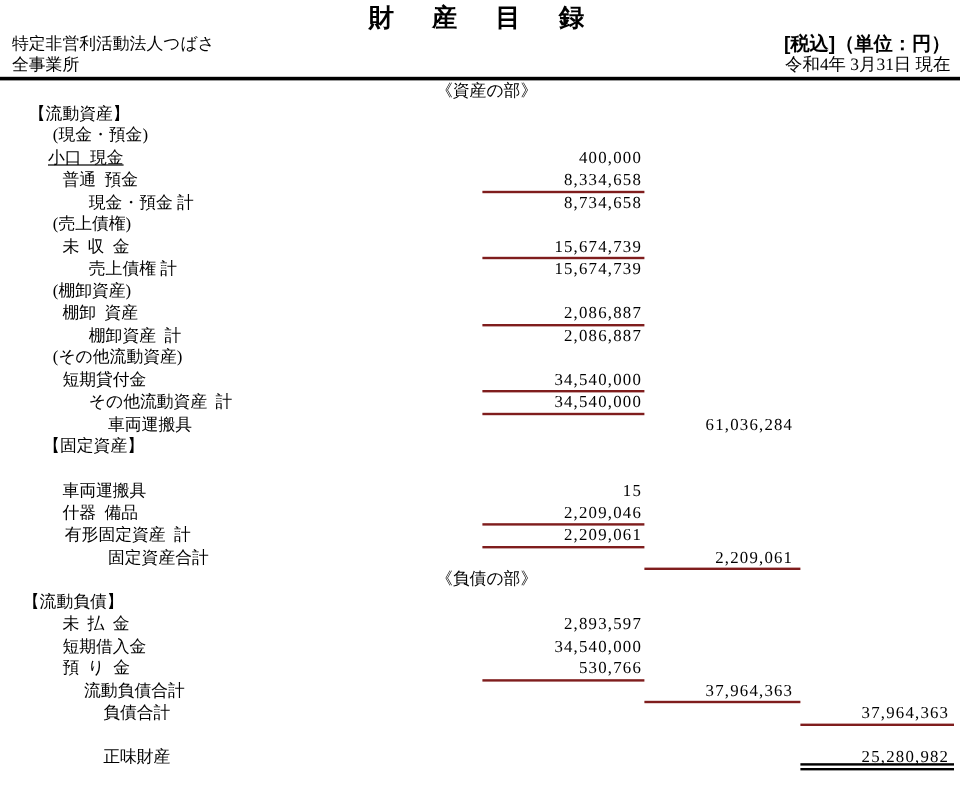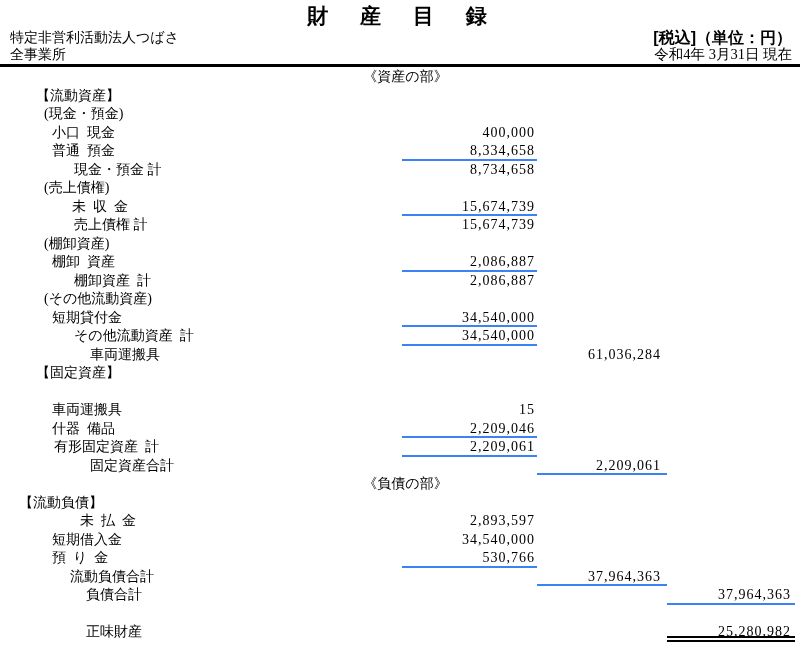--- a/index.html
+++ b/index.html
@@ -36,21 +36,21 @@
   }
   .row.section{display:block;text-align:center;margin-left:16px;}
   .label{flex:1 1 auto;white-space:pre;overflow:hidden;}
   .c{
     flex:0 0 auto;text-align:right;box-sizing:border-box;
     letter-spacing:1px;font-variant-numeric:tabular-nums;
   }
   .c1{width:135px;padding-right:2px;}
   .c2{width:130px;padding-right:6px;}
   .c3{width:128px;padding-right:4px;}
-  .u{border-bottom:2px solid #3b82f6;}
+  .u{border-bottom:2px solid #7f1d1d;}
   .du{border-bottom:6px double #000;}
 </style>
 </head>
 <body>
 
 <div class="page">
 
   <div class="doc-title">財 産 目 録</div>
 
   <div class="header-grid">
@@ -62,33 +62,33 @@
       <div class="tax-note">[税込]（単位：円）</div>
       <div class="date-note">令和4年 3月31日 現在</div>
     </div>
   </div>
 
   <div class="rule"></div>
 
   <div class="report">
       <div class="row section"><span>《資産の部》</span></div>
       <div class="row">
-        <span class="label" style="padding-left: 36px;">【流動資産】</span>
+        <span class="label" style="padding-left: 24px;">【流動資産】</span>
         <span class="c c1"></span>
         <span class="c c2"></span>
         <span class="c c3"></span>
       </div>
       <div class="row">
         <span class="label" style="padding-left: 44px;">(現金・預金)</span>
         <span class="c c1"></span>
         <span class="c c2"></span>
         <span class="c c3"></span>
       </div>
       <div class="row">
-        <span class="label" style="padding-left: 52px;">小口  現金</span>
+        <span class="label" style="padding-left: 40px; text-decoration: underline;">小口  現金</span>
         <span class="c c1">400,000</span>
         <span class="c c2"></span>
         <span class="c c3"></span>
       </div>
       <div class="row">
         <span class="label" style="padding-left: 52px;">普通  預金</span>
         <span class="c c1 u">8,334,658</span>
         <span class="c c2"></span>
         <span class="c c3"></span>
       </div>
@@ -98,21 +98,21 @@
         <span class="c c2"></span>
         <span class="c c3"></span>
       </div>
       <div class="row">
         <span class="label" style="padding-left: 44px;">(売上債権)</span>
         <span class="c c1"></span>
         <span class="c c2"></span>
         <span class="c c3"></span>
       </div>
       <div class="row">
-        <span class="label" style="padding-left: 72px;">未  収  金</span>
+        <span class="label" style="padding-left: 52px;">未  収  金</span>
         <span class="c c1 u">15,674,739</span>
         <span class="c c2"></span>
         <span class="c c3"></span>
       </div>
       <div class="row">
         <span class="label" style="padding-left: 74px;">売上債権 計</span>
         <span class="c c1">15,674,739</span>
         <span class="c c2"></span>
         <span class="c c3"></span>
       </div>
@@ -194,21 +194,21 @@
         <span class="c c3"></span>
       </div>
       <div class="row section"><span>《負債の部》</span></div>
       <div class="row">
         <span class="label" style="padding-left: 19px;">【流動負債】</span>
         <span class="c c1"></span>
         <span class="c c2"></span>
         <span class="c c3"></span>
       </div>
       <div class="row">
-        <span class="label" style="padding-left: 80px;">未  払  金</span>
+        <span class="label" style="padding-left: 52px;">未  払  金</span>
         <span class="c c1">2,893,597</span>
         <span class="c c2"></span>
         <span class="c c3"></span>
       </div>
       <div class="row">
         <span class="label" style="padding-left: 52px;">短期借入金</span>
         <span class="c c1">34,540,000</span>
         <span class="c c2"></span>
         <span class="c c3"></span>
       </div>

